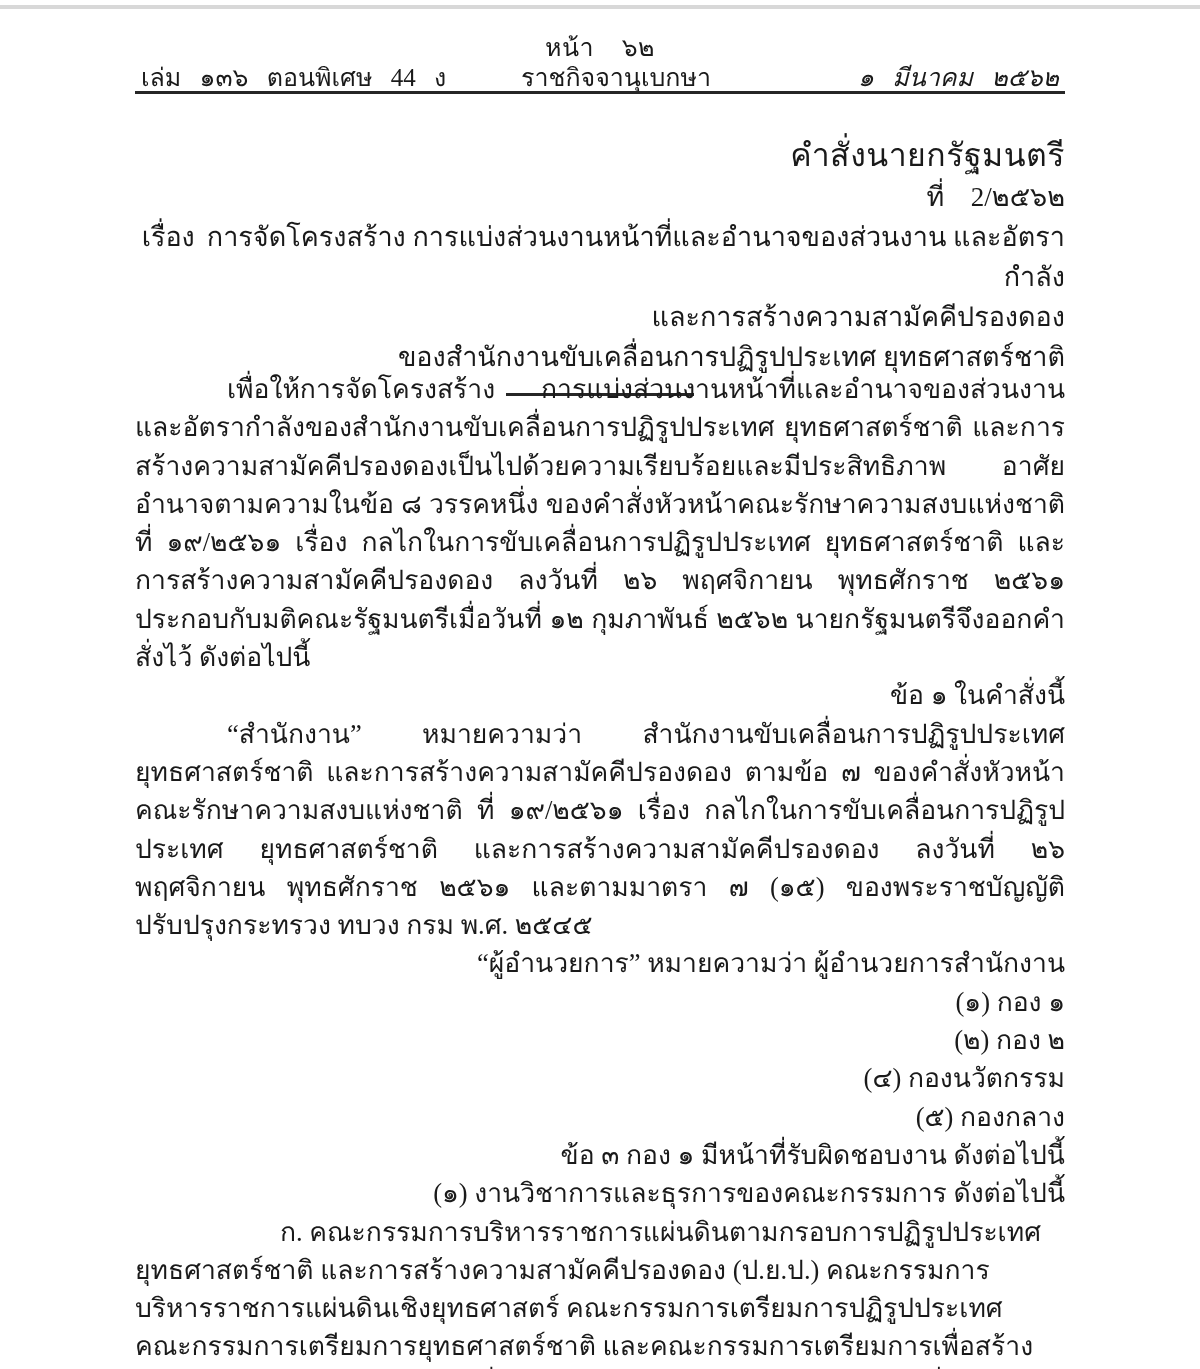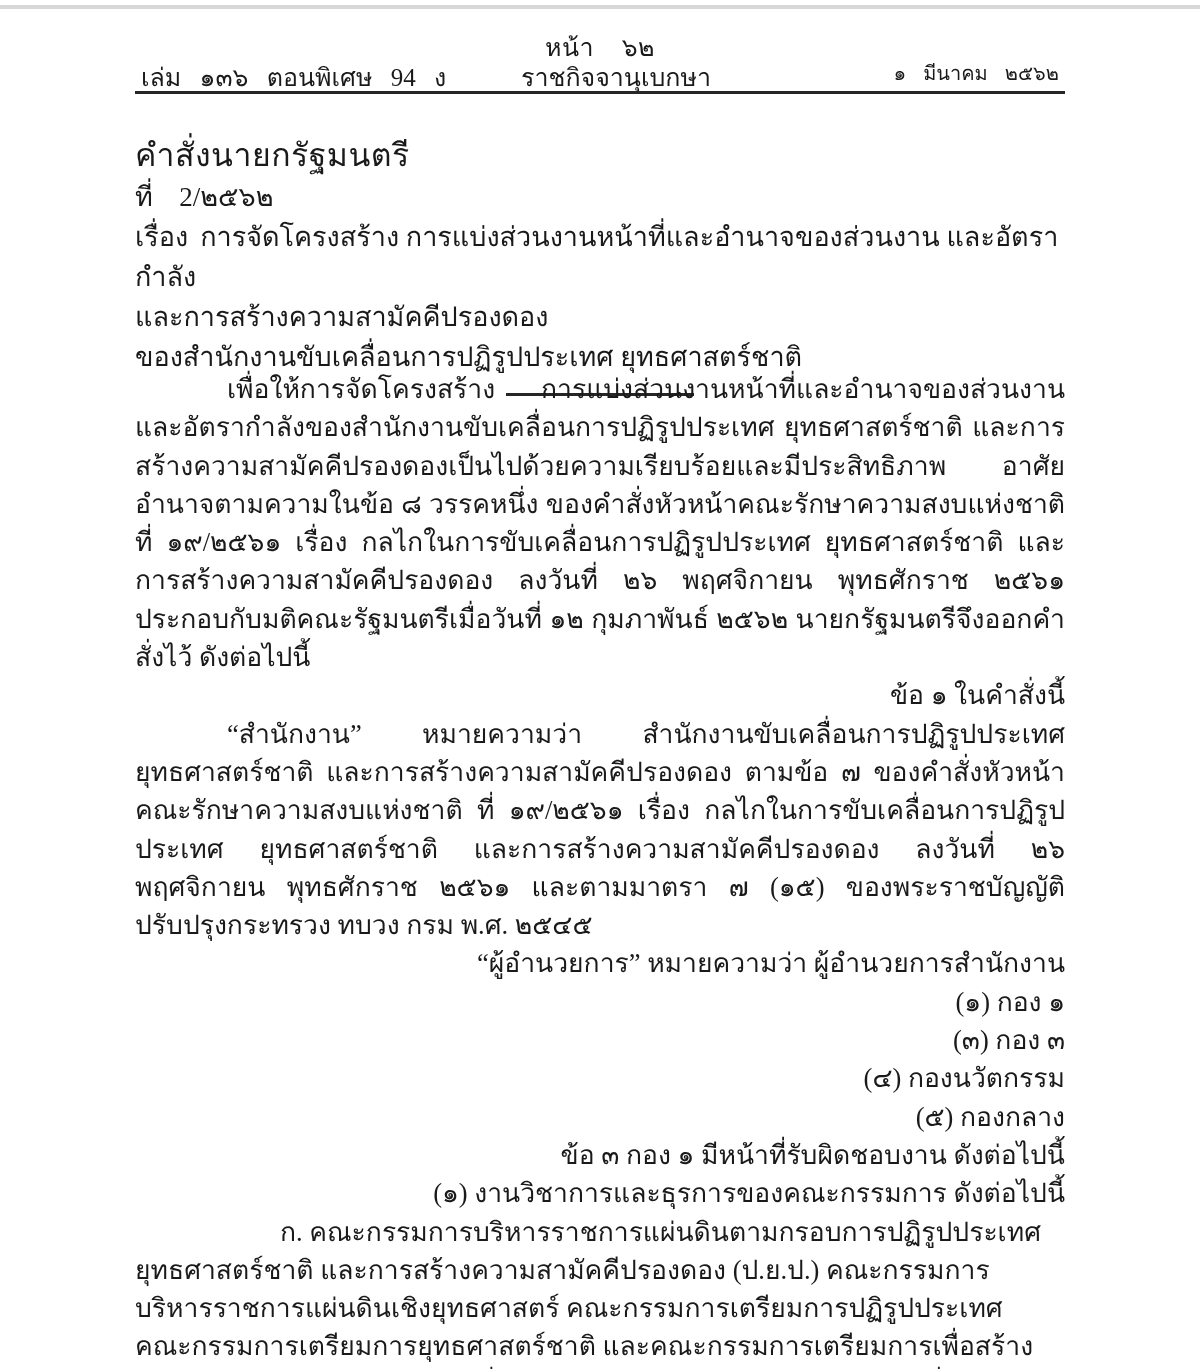--- a/index.html
+++ b/index.html
@@ -64,40 +64,41 @@
   .mast-center {
     position: absolute;
     left: 16px; top: 0;
     width: 930px;
     text-align: center;
     font-size: 25px;
   }
   .mast-right {
     position: absolute;
     right: 0; top: 0;
-    font-size: 20px;
+    font-size: 25px;
     white-space: nowrap;
+    font-style: italic;
   }
   .mast-left span, .mast-right span { margin: 0 6px; }
   .rule {
     position: absolute;
     top: 86px;
     left: 0;
     width: 930px;
     height: 3px;
     background: #262626;
   }
 
   
   .title-block {
     position: absolute;
     top: 128px;
     left: 0;
     width: 930px;
-    text-align: left;
+    text-align: right;
   }
   .title-main {
     font-size: 32px;
     line-height: 44px;
     letter-spacing: 0.5px;
   }
   .title-number {
     font-size: 27px;
     line-height: 40px;
   }
@@ -152,21 +153,21 @@
       <div class="mast-page">
         <span>หน้า</span>
         <span class="gap"></span>
         <span>๖๒</span>
       </div>
       <div class="mast-row">
         <div class="mast-left">
           <span>เล่ม</span>
           <span>๑๓๖</span>
           <span>ตอนพิเศษ</span>
-          <span>94</span>
+          <span>44</span>
           <span>ง</span>
         </div>
         <div class="mast-center">ราชกิจจานุเบกษา</div>
         <div class="mast-right">
           <span>๑</span>
           <span>มีนาคม</span>
           <span>๒๕๖๒</span>
         </div>
       </div>
       <div class="rule"></div>
@@ -186,21 +187,21 @@
       <div class="title-subject">ของสำนักงานขับเคลื่อนการปฏิรูปประเทศ  ยุทธศาสตร์ชาติ</div>
       <div class="divider"></div>
     </div>
 
     <div class="body">
       <p class="para">เพื่อให้การจัดโครงสร้าง  การแบ่งส่วนงานหน้าที่และอำนาจของส่วนงาน  และอัตรากำลังของสำนักงานขับเคลื่อนการปฏิรูปประเทศ  ยุทธศาสตร์ชาติ  และการสร้างความสามัคคีปรองดองเป็นไปด้วยความเรียบร้อยและมีประสิทธิภาพ  อาศัยอำนาจตามความในข้อ  ๘  วรรคหนึ่ง  ของคำสั่งหัวหน้าคณะรักษาความสงบแห่งชาติ  ที่  ๑๙/๒๕๖๑  เรื่อง  กลไกในการขับเคลื่อนการปฏิรูปประเทศ  ยุทธศาสตร์ชาติ  และการสร้างความสามัคคีปรองดอง  ลงวันที่  ๒๖  พฤศจิกายน  พุทธศักราช  ๒๕๖๑  ประกอบกับมติคณะรัฐมนตรีเมื่อวันที่  ๑๒  กุมภาพันธ์  ๒๕๖๒  นายกรัฐมนตรีจึงออกคำสั่งไว้  ดังต่อไปนี้</p>
       <p class="line ind1">ข้อ  ๑  ในคำสั่งนี้</p>
       <p class="para">“สำนักงาน”  หมายความว่า  สำนักงานขับเคลื่อนการปฏิรูปประเทศ  ยุทธศาสตร์ชาติ  และการสร้างความสามัคคีปรองดอง  ตามข้อ  ๗  ของคำสั่งหัวหน้าคณะรักษาความสงบแห่งชาติ  ที่  ๑๙/๒๕๖๑  เรื่อง  กลไกในการขับเคลื่อนการปฏิรูปประเทศ  ยุทธศาสตร์ชาติ  และการสร้างความสามัคคีปรองดอง  ลงวันที่  ๒๖  พฤศจิกายน  พุทธศักราช  ๒๕๖๑  และตามมาตรา  ๗  (๑๕)  ของพระราชบัญญัติปรับปรุงกระทรวง  ทบวง  กรม  พ.ศ.  ๒๕๔๕</p>
       <p class="line ind1">“ผู้อำนวยการ”  หมายความว่า  ผู้อำนวยการสำนักงาน</p>
       <p class="line ind1">(๑)  กอง  ๑</p>
-      <p class="line ind1">(๓)  กอง  ๓</p>
+      <p class="line ind1">(๒)  กอง  ๒</p>
       <p class="line ind1">(๔)  กองนวัตกรรม</p>
       <p class="line ind1">(๕)  กองกลาง</p>
       <p class="line ind1">ข้อ  ๓  กอง  ๑  มีหน้าที่รับผิดชอบงาน  ดังต่อไปนี้</p>
       <p class="line ind1">(๑)  งานวิชาการและธุรการของคณะกรรมการ  ดังต่อไปนี้</p>
       <p class="para ind-deep last-left">ก.  คณะกรรมการบริหารราชการแผ่นดินตามกรอบการปฏิรูปประเทศ  ยุทธศาสตร์ชาติ  และการสร้างความสามัคคีปรองดอง  (ป.ย.ป.)  คณะกรรมการบริหารราชการแผ่นดินเชิงยุทธศาสตร์  คณะกรรมการเตรียมการปฏิรูปประเทศ  คณะกรรมการเตรียมการยุทธศาสตร์ชาติ  และคณะกรรมการเตรียมการเพื่อสร้างความสามัคคีปรองดอง  ตามคำสั่งหัวหน้าคณะรักษาความสงบแห่งชาติ  ที่  ๓/๒๕๖๐  ลงวันที่  ๑๗  มกราคม  ๒๕๖๐</p>
     </div>
 
   </div>
 </div>
 

